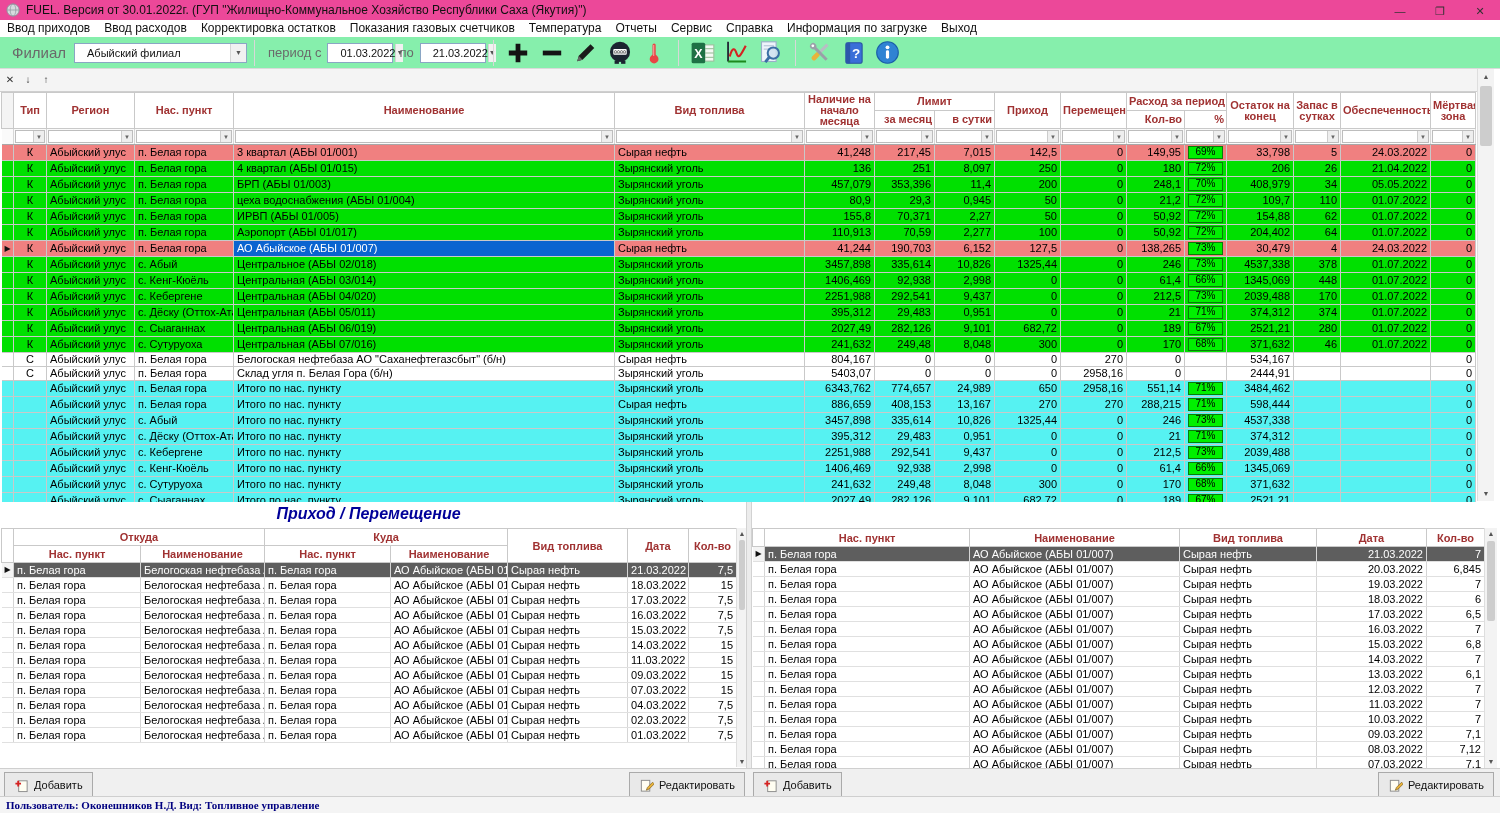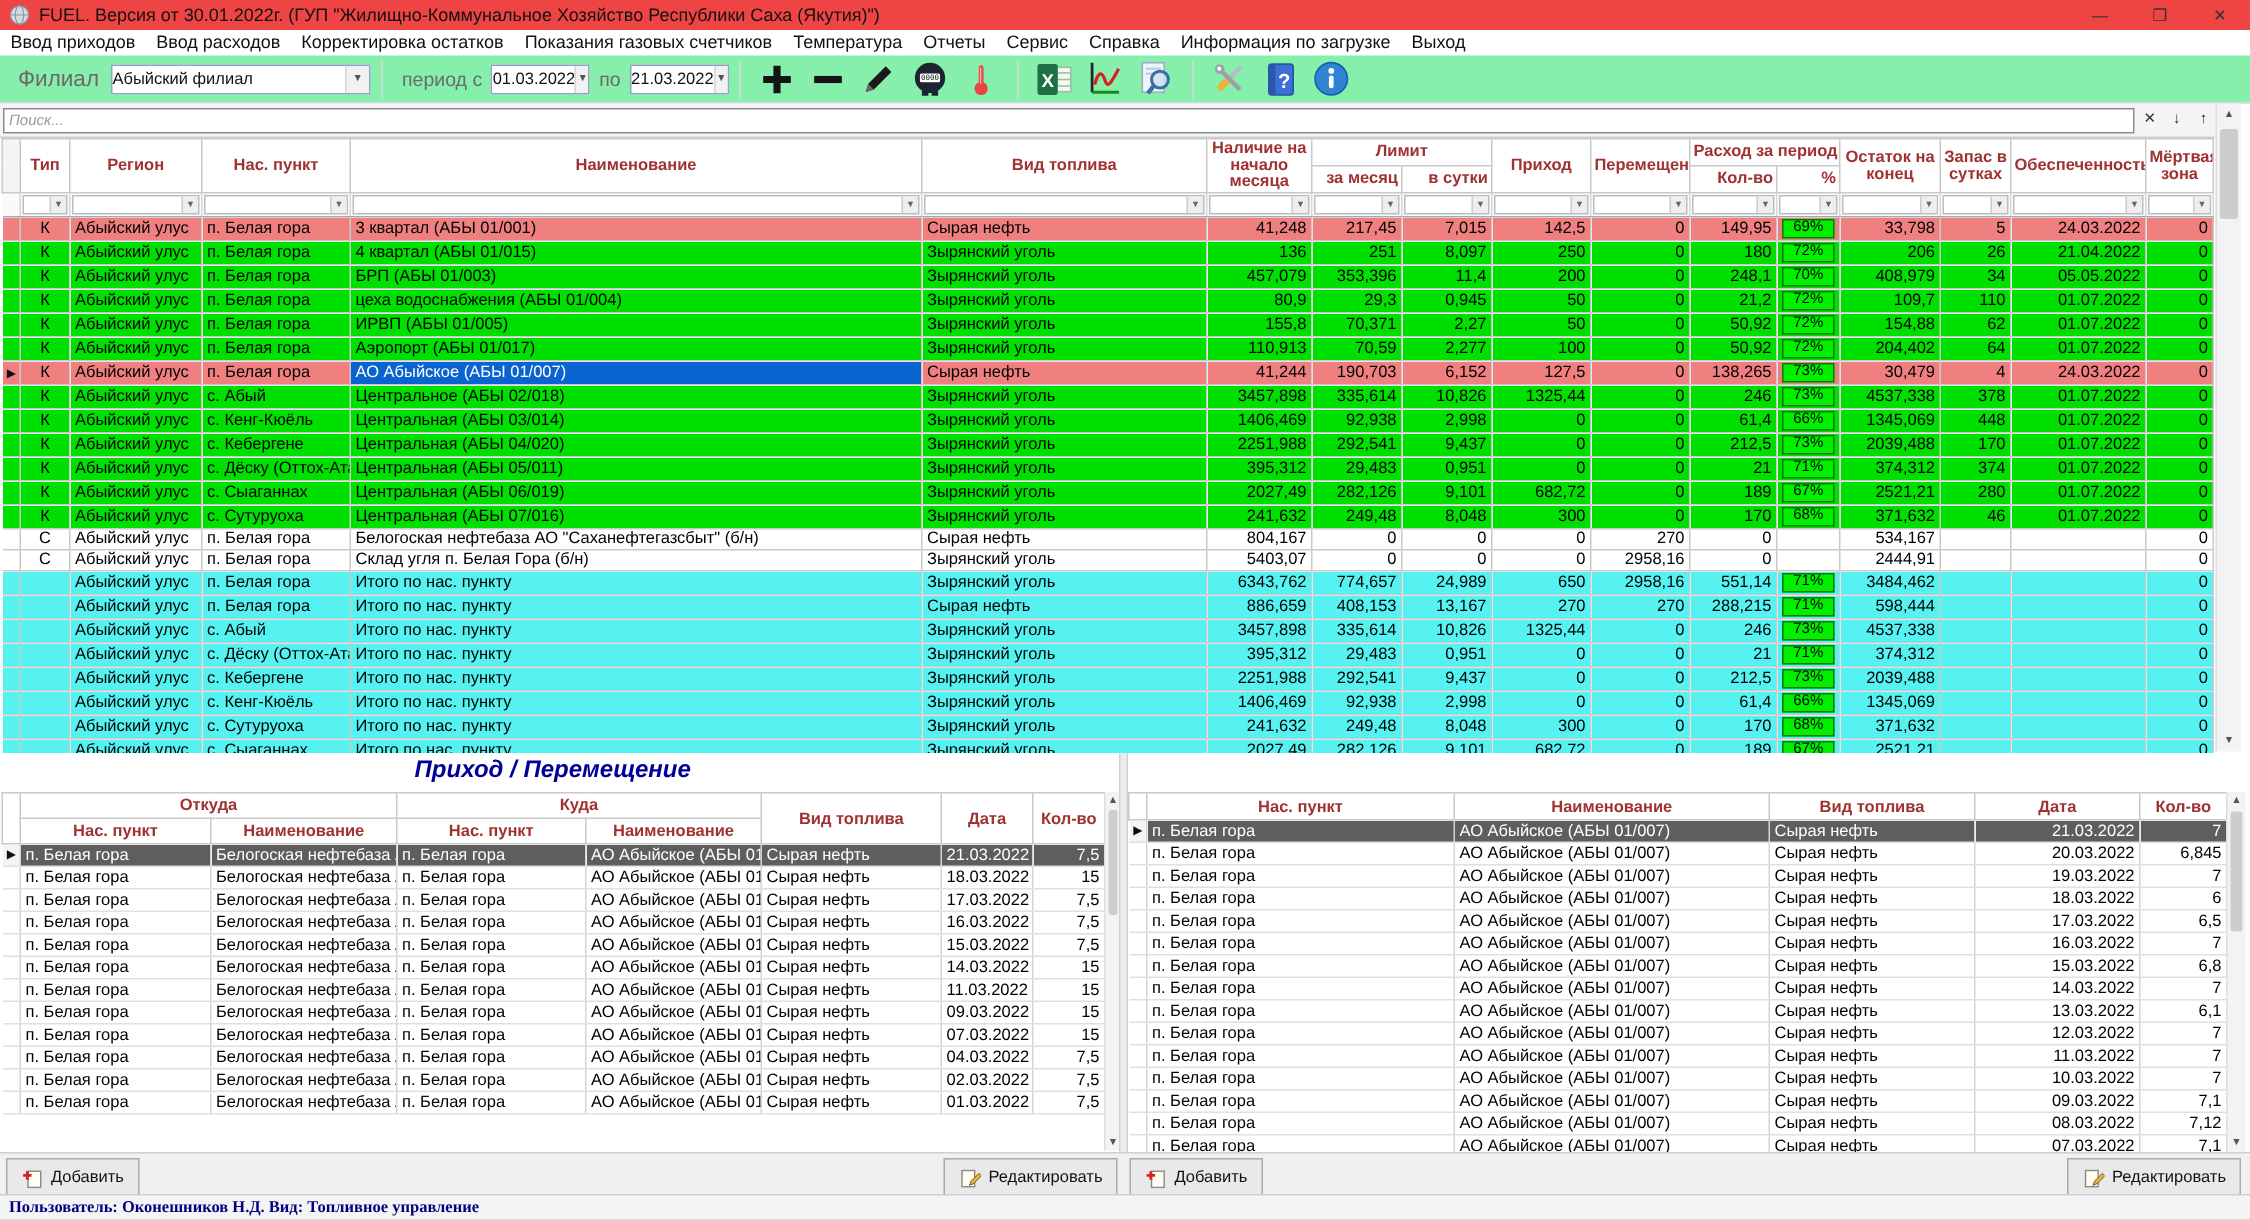--- a/index.html
+++ b/index.html
@@ -1,33 +1,33 @@
 <!DOCTYPE html>
 <html><head>
 <meta charset="utf-8">
 <style>
   html,body{margin:0;padding:0;}
   body{width:1500px;height:813px;position:relative;overflow:hidden;
        font-family:"Liberation Sans",sans-serif;background:#fff;
        outline:1px solid #9a9a9a;}
   
-  .titlebar{position:absolute;top:0;left:0;width:1500px;height:20px;background:#ef4444;
+  .titlebar{position:absolute;top:0;left:0;width:1500px;height:20px;background:#ec4899;
             display:flex;align-items:center;gap:6px;padding-left:6px;box-sizing:border-box;font-size:12px;color:#111;}
   .wctrls{position:absolute;right:0;top:0;height:22px;display:flex;}
   .wbtn{width:40px;height:22px;text-align:center;line-height:22px;font-size:11px;color:#333;}
   
   .menubar{position:absolute;top:20px;left:0;width:1500px;height:17px;background:#fff;display:flex;font-size:12px;color:#111;}
   .menu-item{padding:0 7px;line-height:17px;white-space:nowrap;}
   
   .toolbar{position:absolute;top:37px;left:0;width:1500px;height:32px;background:#86efac;
            border-bottom:1px solid #dadada;display:flex;align-items:center;box-sizing:border-box;}
   .tlabel{color:#6a6a6a;font-size:15px;margin:0 8px 0 12px;}
   .tlabel.small{font-size:13px;margin:0 6px;}
   .combo{height:20px;border:1px solid #8aa6c4;background:#fff;display:flex;align-items:center;
-         font-size:11px;padding-left:0;box-sizing:border-box;color:#111;}
+         font-size:11px;padding-left:12px;box-sizing:border-box;color:#111;}
   .combo .arr{margin-left:auto;width:15px;height:100%;display:flex;align-items:center;justify-content:center;
               color:#555;font-size:7px;background:#f1f1f1;border-left:1px solid #d5d5d5;}
   .tsep{width:1px;height:26px;background:#d8d8d8;margin:0 7px;}
   .tbtn{width:34px;height:30px;display:flex;align-items:center;justify-content:center;}
   
   .searchrow{position:absolute;top:69px;left:0;width:1477px;height:23px;background:#f4f4f4;
              border-bottom:1px solid #cfcfcf;display:flex;align-items:center;box-sizing:border-box;}
   .searchrow input{margin-left:2px;width:1422px;height:15px;border:1px solid #8a8a8a;font-size:10px;
                    padding:0 3px;font-family:"Liberation Sans",sans-serif;}
   .searchrow input::placeholder{font-style:italic;color:#999;}
@@ -218,21 +218,20 @@
   <div class="tbtn">
     <svg width="27" height="27" viewBox="0 0 24 24">
       <circle cx="12" cy="12" r="9.6" fill="#2f83d3" stroke="#1b5fa8"></circle>
       <circle cx="12" cy="7.4" r="1.7" fill="#fff"></circle>
       <rect x="10.6" y="10" width="2.8" height="7.6" rx="1.3" fill="#fff"></rect>
     </svg>
   </div>
 </div>
 
 <div class="searchrow">
-  <input type="text" placeholder="Поиск..." style="">
   <div class="sbtn">✕</div>
   <div class="sbtn">↓</div>
   <div class="sbtn">↑</div>
 </div>
 
 <table class="maintable">
   <colgroup>
     <col style="width:12px">
       <col style="width:33px">
       <col style="width:88px">

